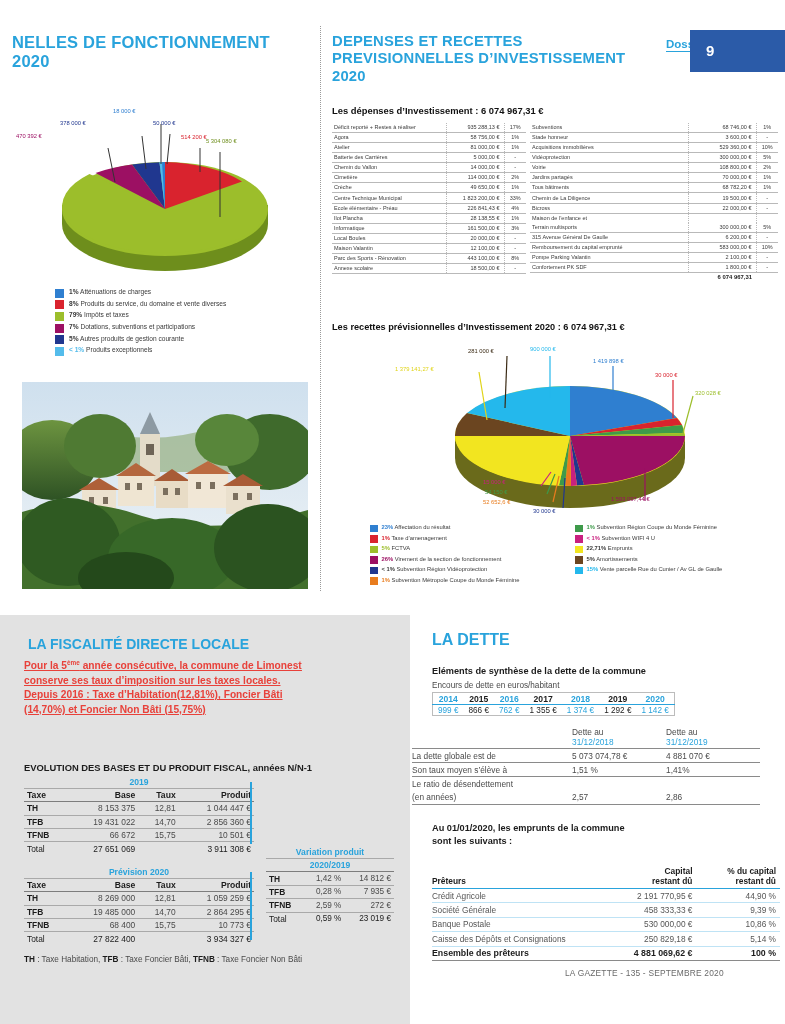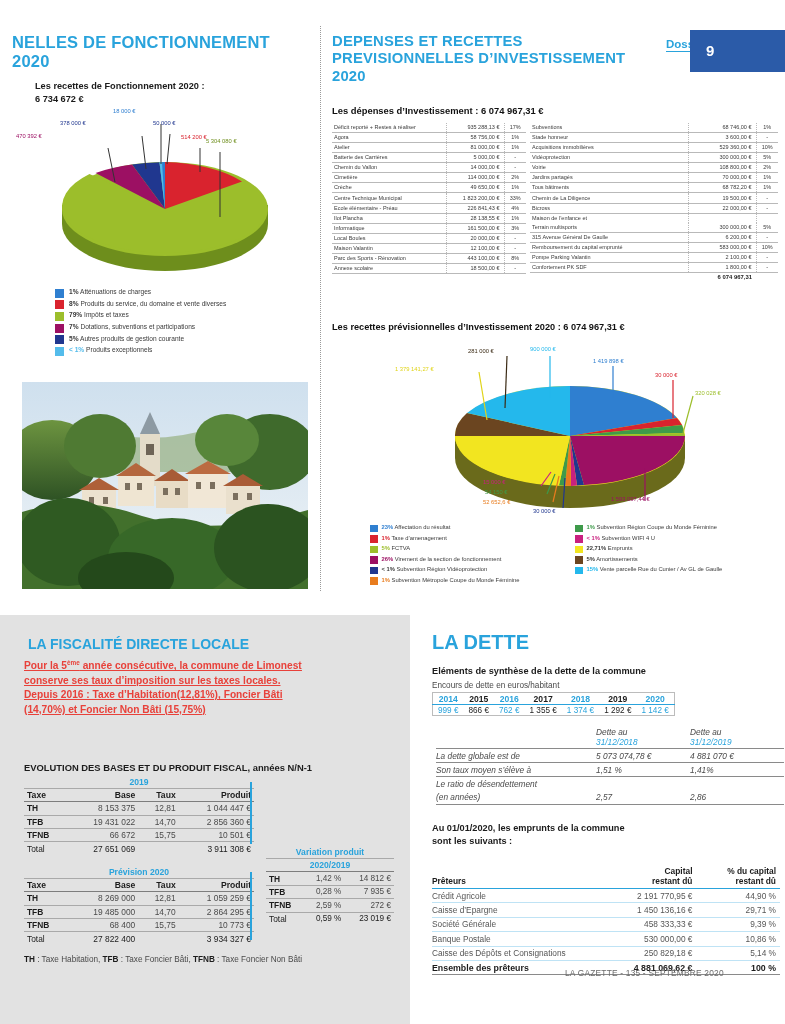--- a/index.html
+++ b/index.html
@@ -149,21 +149,21 @@
 
   #fisc-note {
     position: absolute; left: 24px; top: 955px; width: 380px;
     font-size: 8.2px; color: #4a4a4a;
   }
   #fisc-note b { color: #1c1c1c; }
 
   
   #dette-title {
     position: absolute; left: 432px; top: 631px;
-    font-size: 20px; font-weight: bold; color: #29A3DC;
+    font-size: 16px; font-weight: bold; color: #29A3DC;
   }
   #dette-sub {
     position: absolute; left: 432px; top: 666px;
     font-size: 9.2px; font-weight: bold; color: #1c1c1c;
   }
   #dette-enc {
     position: absolute; left: 432px; top: 681px;
     font-size: 8.2px; color: #4a4a4a;
   }
   #tbl-encours {
@@ -174,22 +174,22 @@
   #tbl-encours th {
     padding: .5px 5px; font-size: 8.6px; font-weight: bold;
     border-bottom: 1.2px solid #29A3DC;
     margin-left: 44px;
   }
   #tbl-encours td { padding: .5px 5px; text-align: center; font-size: 8.2px; }
   .yr-blue { color: #29A3DC; }
   .yr-dark { color: #1c1c1c; }
 
   #tbl-synth {
-    position: absolute; left: 436px; top: 727px; width: 348px;
-    border-collapse: collapse; font-size: 8.3px; color: #4a4a4a; font-style: italic;
+    position: absolute; left: 412px; top: 727px; width: 348px;
+    border-collapse: collapse; font-size: 8.3px; color: #4a4a4a;
   }
   #tbl-synth th {
     font-weight: normal; text-align: left; padding: 0 4px 1px 0;
     font-size: 8.3px; vertical-align: bottom;
   }
   #tbl-synth th .l1 { color: #4a4a4a; display: block; }
   #tbl-synth th .l2 { color: #29A3DC; display: block; }
   #tbl-synth td { padding: 1.6px 4px 1.6px 0; border-bottom: .7px solid #8a8a8a; }
   #tbl-synth tr.nb td { border-bottom: none; }
   #tbl-synth tr.hdr th { border-bottom: .9px solid #8a8a8a; }
@@ -229,24 +229,20 @@
   <div id="topline"></div>
 
   <div id="left-title" class="sec-title">NELLES DE FONCTIONNEMENT 2020</div>
   <div id="mid-title" class="sec-title">DEPENSES ET RECETTES PREVISIONNELLES D’INVESTISSEMENT 2020</div>
   <div id="dossier">Dossier</div>
   <div id="pagenum-box">
     <span>9</span>
   </div>
   <div class="vdivider"></div>
 
-  <div id="recettes-caption">
-    <div>Les recettes de Fonctionnement 2020 :</div>
-    <div>6 734 672 €</div>
-  </div>
 
   <div id="pie1">
     <svg width="290" height="175" viewBox="0 0 290 175">
 
       <ellipse cx="145" cy="112" rx="103" ry="47" fill="#6E8E1C"></ellipse>
       <rect x="42" y="93" width="206" height="19" fill="#6E8E1C"></rect>
       <ellipse cx="145" cy="97" rx="103" ry="47" fill="#9CBE2B"></ellipse>
 
       <path d="M145 97 L248 97 A103 47 0 1 1 69.5 62 Z" fill="#9CBE2B"></path>
 
@@ -844,25 +840,20 @@
           </th>
     </tr>
       </thead>
     <tbody>
       <tr>
           <td>Crédit Agricole</td>
           <td class="n">2 191 770,95 €</td>
           <td class="n">44,90 %</td>
         </tr>
       <tr>
-          <td>Caisse d’Epargne</td>
-          <td class="n">1 450 136,16 €</td>
-          <td class="n">29,71 %</td>
-        </tr>
-      <tr>
           <td>Société Générale</td>
           <td class="n">458 333,33 €</td>
           <td class="n">9,39 %</td>
         </tr>
       <tr>
           <td>Banque Postale</td>
           <td class="n">530 000,00 €</td>
           <td class="n">10,86 %</td>
         </tr>
       <tr>

